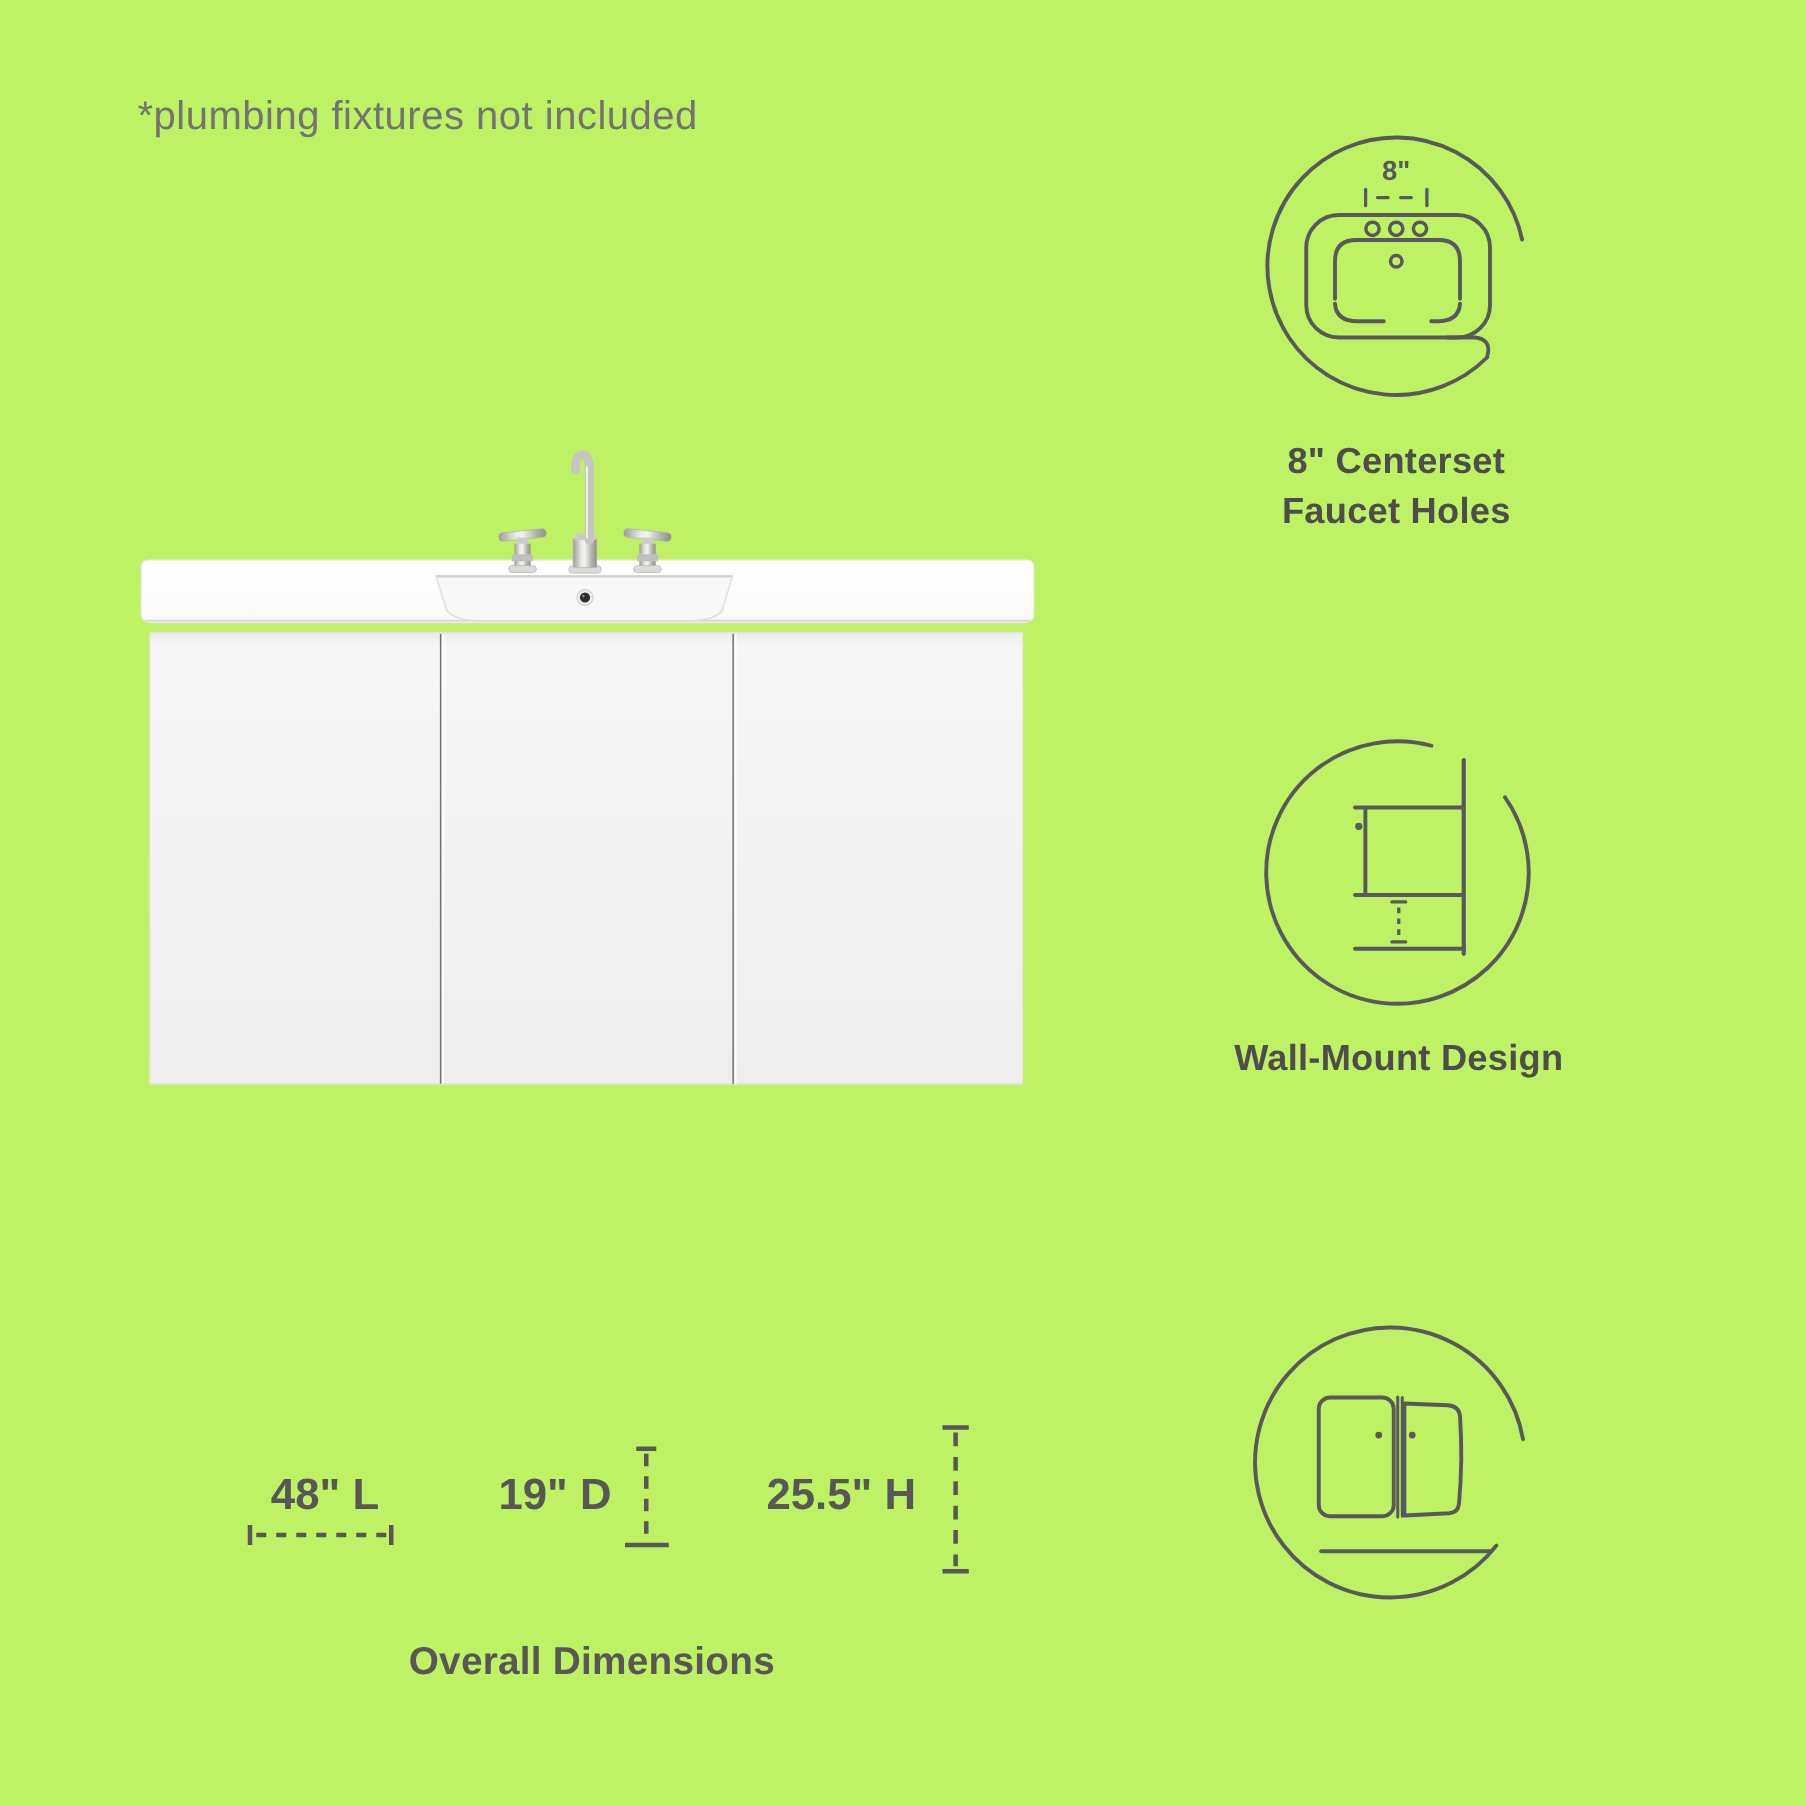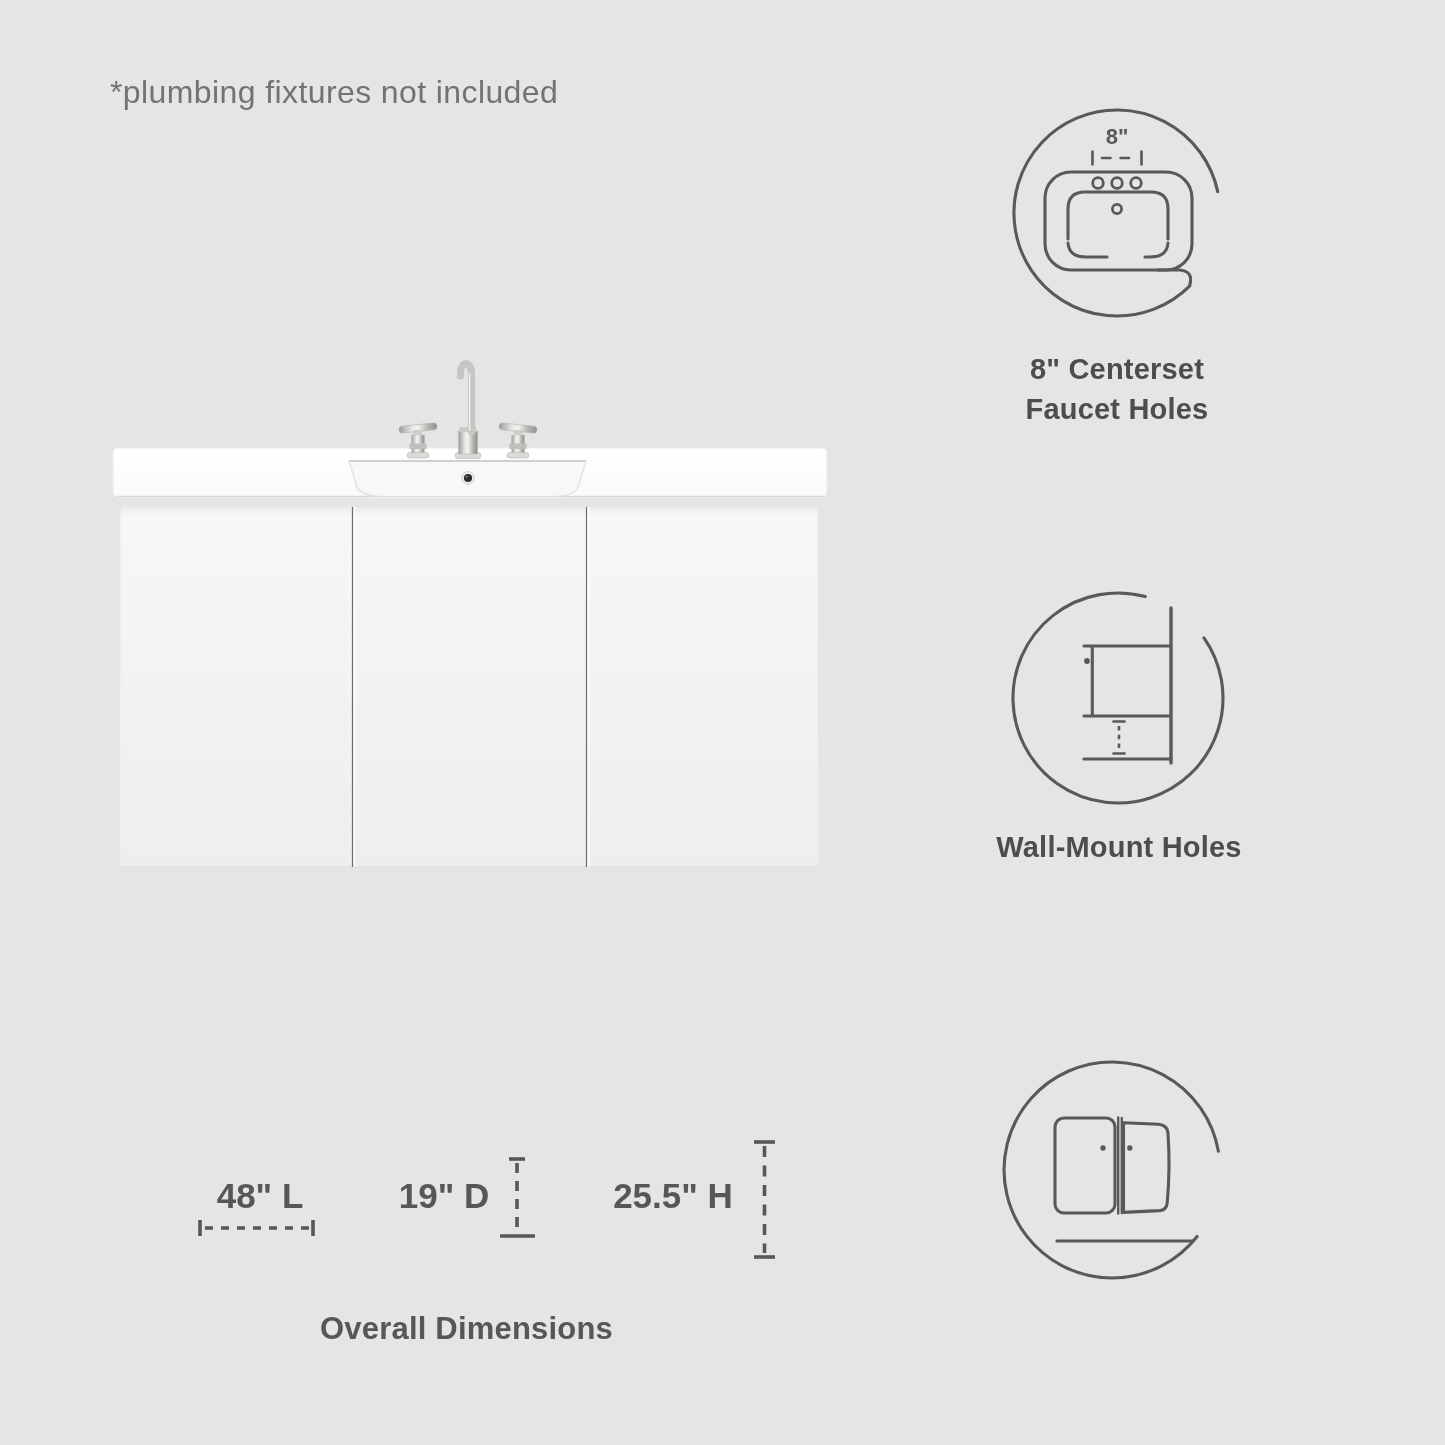--- a/index.html
+++ b/index.html
@@ -1,37 +1,37 @@
 <!DOCTYPE html>
 <html style="--icon_stroke: #58595b; --label_text: #4d4d4d; --dim_text: #575757; --note_text: #737373; --drain_dot: #2d2d2d; --faucet_nickel: #c5c6c2; --cabinet_fill: #f3f3f3;"><head>
 <meta charset="utf-8">
 <style>
   html,body{margin:0;padding:0;background:#ffffff;}
   body{width:1445px;height:1445px;position:relative;overflow:hidden;
        font-family:"Liberation Sans", sans-serif;}
-  #canvas{position:absolute;left:0;top:0;width:1445px;height:1445px;background:#e5e5e5;}
+  #canvas{position:absolute;left:0;top:0;width:1445px;height:1445px;background:#bef264;}
 
   .abs{position:absolute;}
 
   .note{
     font-size:32px;font-weight:400;letter-spacing:.4px;
     color:var(--note_text,#737373);
   }
 
   .feature-label{
     font-size:29px;font-weight:700;line-height:40px;text-align:center;
     color:var(--label_text,#4d4d4d);letter-spacing:.2px;
   }
 
   .dim-label{
     font-size:35px;font-weight:700;text-align:center;
     color:var(--dim_text,#575757);letter-spacing:0;
   }
   .dim-caption{
-    font-size:31px;font-weight:700;text-align:left;
+    font-size:31px;font-weight:700;text-align:right;
     color:var(--dim_text,#575757);letter-spacing:.2px;
   }
 
   
   .ic{fill:none;stroke:var(--icon_stroke,#58595b);stroke-width:3.1;
       stroke-linecap:round;stroke-linejoin:round;}
   .icf{fill:var(--icon_stroke,#58595b);stroke:none;}
   .ic-text{fill:var(--icon_stroke,#58595b);font-family:"Liberation Sans",sans-serif;
       font-weight:700;font-size:22px;}
 
@@ -143,21 +143,21 @@
     <path class="ic" d="M79 61 H164.5"></path>
     <path class="ic" d="M87.3 61.5 V130"></path>
     <path class="ic" d="M79 131 H164.5"></path>
     <circle class="icf" cx="82" cy="76" r="2.9"></circle>
     <path class="ic" style="stroke-width:2.6" d="M108.5 136.5 H119.5"></path>
     <path class="ic" style="stroke-width:2.6;stroke-linecap:butt;stroke-dasharray:4.5 4.2" d="M114 141 V166"></path>
     <path class="ic" style="stroke-width:2.6" d="M108.5 168.5 H119.5"></path>
     <path class="ic" style="stroke-width:3.2" d="M79 174 H166"></path>
   </svg>
   <div class="abs feature-label" style="left:980px;top:827px;width:278px;">
-    <div>Wall-Mount Holes</div>
+    <div>Wall-Mount Design</div>
   </div>
 
   <svg class="abs" style="left:995px;top:1052px;" width="240" height="240" viewBox="0 0 240 240">
     <path class="ic" d="M 202.1 184.5 A 108 108 0 1 1 223.4 99.2"></path>
     <rect class="ic" x="60" y="66" width="60" height="95" rx="9"></rect>
     <path class="ic" style="stroke-width:2.4" d="M123.2 65.5 V161.5 M126.8 66 V161"></path>
     <path class="ic" d="M128.5 70.8 L163.5 72.2 Q172.3 73 173 81 Q175.4 116 172.2 151 Q171.5 158 164.5 158.6 L128.5 160.4 Z" fill="#ffffff"></path>
     <circle class="icf" cx="108" cy="96" r="2.7"></circle>
     <circle class="icf" cx="134.8" cy="96" r="2.7"></circle>
     <path class="ic" style="stroke-width:3.2" d="M62 189 H198"></path>

